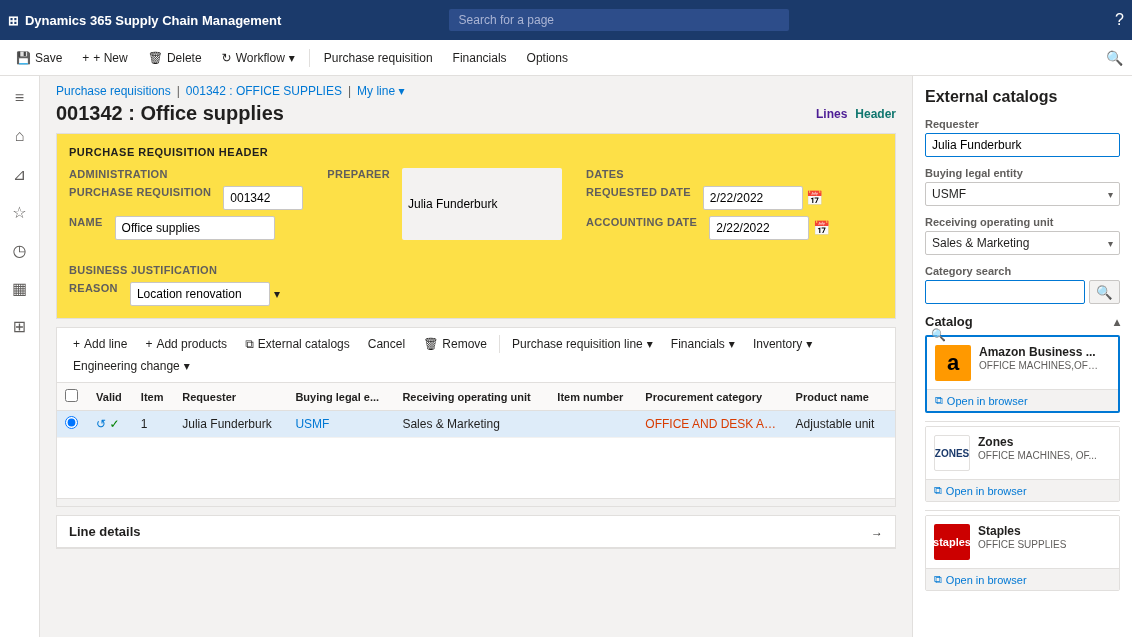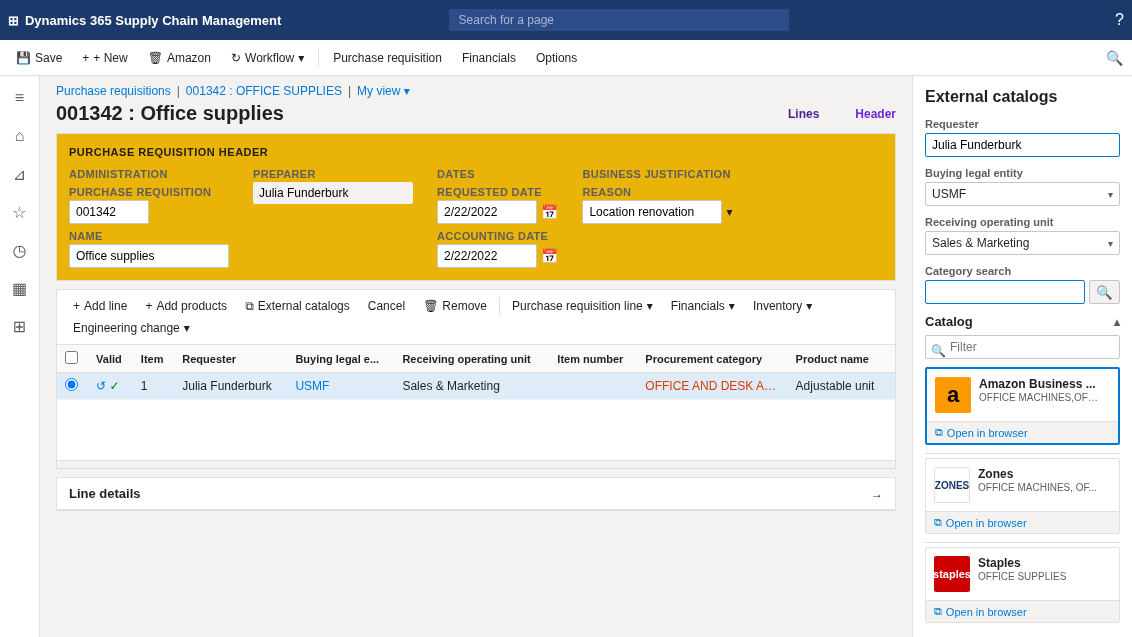--- a/index.html
+++ b/index.html
@@ -35,23 +35,23 @@
     .breadcrumb { display: flex; align-items: center; gap: 6px; padding: 8px 16px 4px; font-size: 12px; color: #0078d4; text-align: right; }
     .breadcrumb-sep { color: #605e5c; }
     .breadcrumb-view { color: #0078d4; cursor: pointer; }
 
     
     .page-title { font-size: 20px; font-weight: 600; padding: 0 16px 8px; color: #201f1e; display: flex; align-items: center; justify-content: space-between; }
     .page-title-actions { display: flex; gap: 8px; }
     .lines-btn { font-size: 12px; color: #4c1d95; cursor: pointer; }
 
     
-    .section { background: #eab308; margin: 0 16px 8px; padding: 12px; border: 1px solid #e1dfdd; }
+    .section { background: #fde047; margin: 0 16px 8px; padding: 12px; border: 1px solid #e1dfdd; }
     .section-title { font-size: 11px; font-weight: 700; color: #201f1e; margin-bottom: 10px; text-transform: uppercase; letter-spacing: 0.5px; }
-    .form-group { display: flex; flex-direction: column; gap: 2px; }
+    .form-group { display: flex; flex-direction: row; gap: 12px; }
     .form-label { font-size: 11px; color: #605e5c; font-weight: 600; text-transform: uppercase; letter-spacing: 0.3px; }
     .form-input { border: 1px solid #c8c6c4; border-radius: 2px; padding: 4px 6px; font-size: 12px; min-width: 80px; background: #fff; }
     .form-input-wide { min-width: 160px; }
     .form-input.readonly { background: #f3f2f1; border: none; }
 
     
     .table-section { background: #fff; margin: 0 16px 8px; border: 1px solid #e1dfdd; }
     .table-toolbar { display: flex; align-items: center; gap: 2px; padding: 6px 8px; border-bottom: 1px solid #e1dfdd; flex-wrap: wrap; }
     .table-toolbar-btn { display: flex; align-items: center; gap: 4px; padding: 3px 8px; font-size: 12px; border: none; background: transparent; cursor: pointer; color: #201f1e; white-space: nowrap; }
     .table-toolbar-sep { width: 1px; height: 18px; background: #e1dfdd; margin: 0 2px; }
@@ -137,21 +137,21 @@
     <button class="second-bar-btn">
       <span>💾</span>
       <span>Save</span>
     </button>
     <button class="second-bar-btn">
       <span>+</span>
       <span>+ New</span>
     </button>
     <button class="second-bar-btn">
       <span>🗑</span>
-      <span>Amazon</span>
+      <span>Delete</span>
     </button>
     <button class="second-bar-btn">
       <span>↻</span>
       <span>Workflow</span>
       <span>▾</span>
     </button>
     <div class="second-bar-sep"></div>
     <button class="second-bar-btn">
       <span>Purchase requisition</span>
     </button>
@@ -177,30 +177,30 @@
     </div>
 
     <div class="scroll-area">
 
       <div class="breadcrumb">
         <span style="color:#0078d4;cursor:pointer;">Purchase requisitions</span>
         <span class="breadcrumb-sep">|</span>
         <span style="color:#0078d4;cursor:pointer;">001342 : OFFICE SUPPLIES</span>
         <span class="breadcrumb-sep">|</span>
         <span class="breadcrumb-view">
-          <span>My view</span>
+          <span>My line</span>
           <span> ▾</span>
         </span>
       </div>
 
       <div class="page-title">
         <span>001342 : Office supplies</span>
         <div class="page-title-actions">
           <span class="lines-btn">Lines</span>
-          <span class="lines-btn" style="color:#6d28d9;margin-left:28px;">Header</span>
+          <span class="lines-btn" style="color:#0f766e;">Header</span>
         </div>
       </div>
 
       <div class="section">
         <div class="section-title">Purchase requisition header</div>
         <div style="display:flex;gap:24px;flex-wrap:wrap;">
 
           <div>
             <div class="form-label">ADMINISTRATION</div>
             <div style="margin-top:6px;">
@@ -375,21 +375,20 @@
         </div>
       </div>
 
       <div class="catalog-label">
         <span>Catalog</span>
         <span class="chevron-up">▴</span>
       </div>
 
       <div class="filter-wrap">
         <span class="search-icon-small">🔍</span>
-        <input class="catalog-filter" type="text" placeholder="Filter" style="">
       </div>
 
       <div class="catalog-card" style="border:2px solid #0078d4;">
         <div class="catalog-card-header">
           <div class="catalog-logo amazon-logo">
             <span style="font-size:22px;">a</span>
           </div>
           <div class="catalog-info">
             <div class="catalog-name">Amazon Business ...</div>
             <div class="catalog-sub">OFFICE MACHINES,OFFICE AN...</div>

